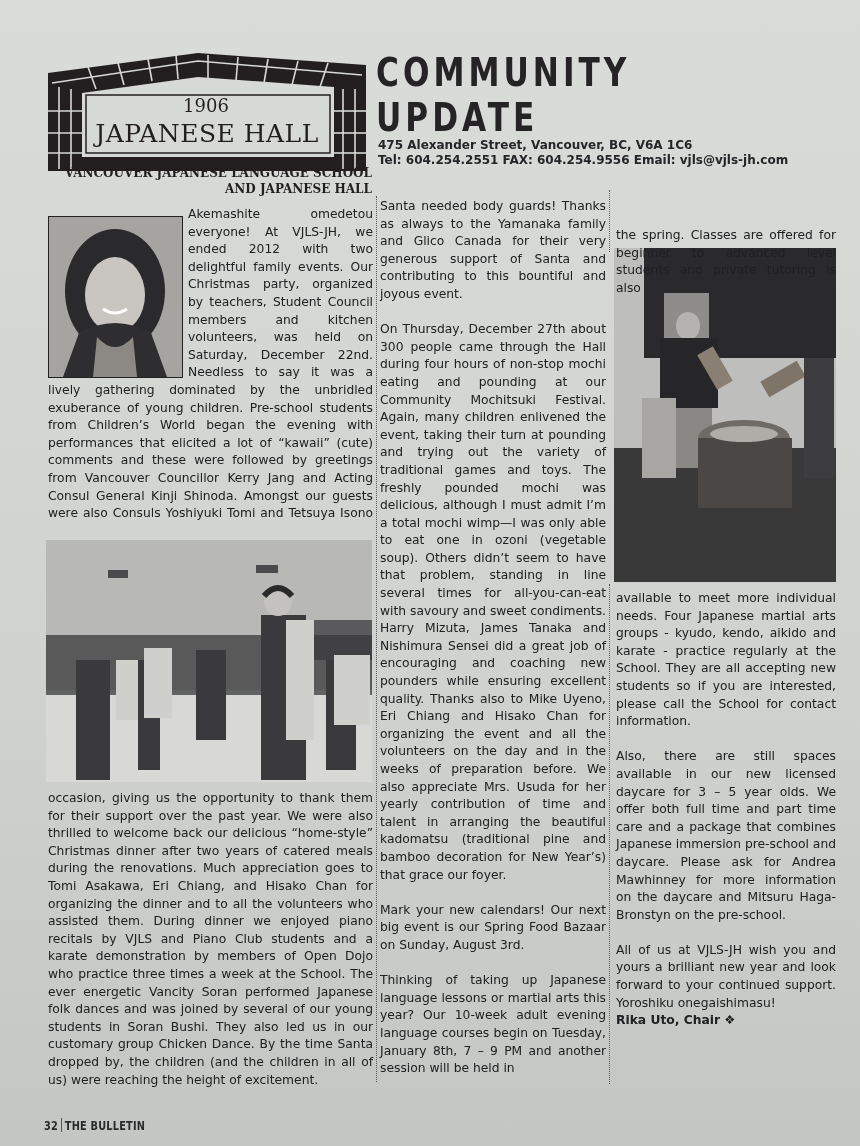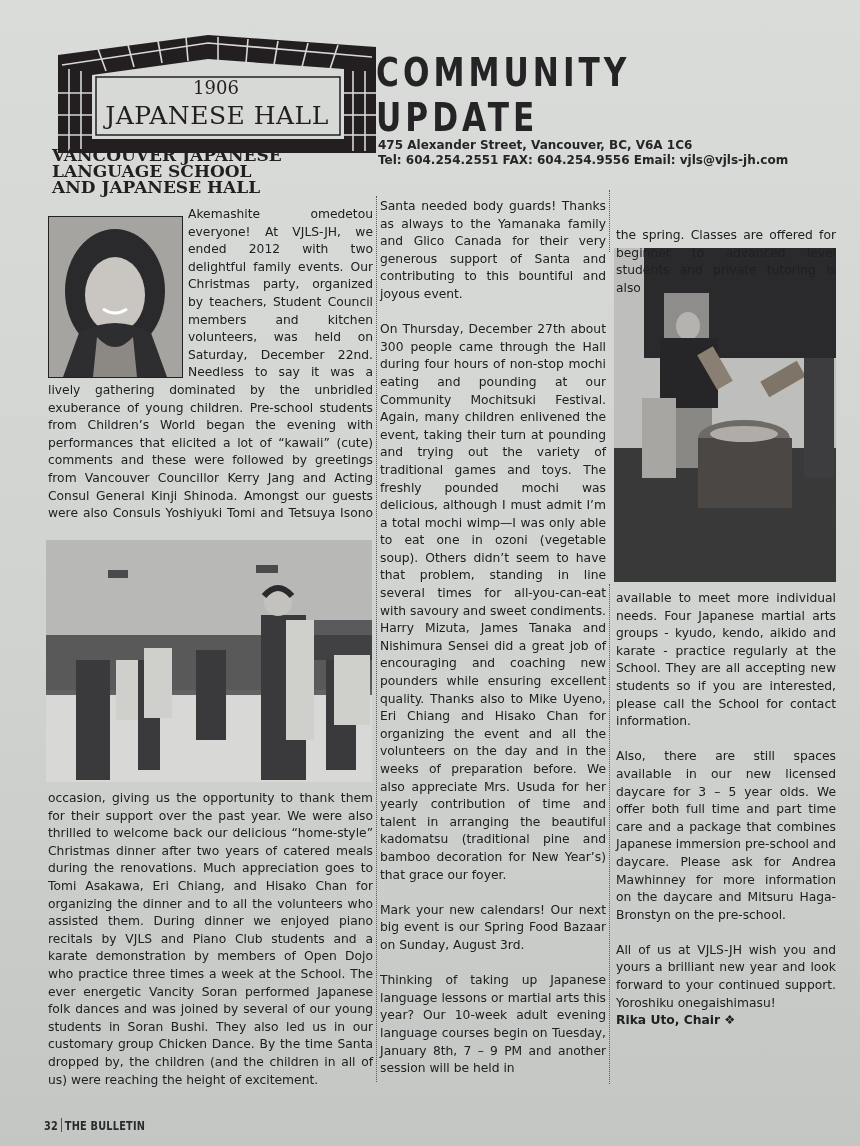--- a/index.html
+++ b/index.html
@@ -8,33 +8,33 @@
     background: #c9ccc8;
     font-family: "DejaVu Sans", sans-serif;
     color: #1f1f22;
     position: relative;
   }
   .page {
     position: absolute; left: 0; top: 0; width: 860px; height: 1146px;
     background: linear-gradient(180deg, #d9dcd8 0%, #cfd2ce 60%, #c3c6c2 100%);
   }
   
-  .logo { position: absolute; left: 48px; top: 35px; width: 318px; height: 150px; margin-left: 10px; }
+  .logo { position: absolute; left: 48px; top: 53px; width: 318px; height: 150px; }
   .logo-frame { position: absolute; left: 0; top: 0; width: 318px; height: 118px; }
   .logo-year {
     position: absolute; left: 88px; top: 42px; width: 140px; text-align: center;
     font-family: "DejaVu Serif", serif; font-size: 18px; color: #231f20;
   }
   .logo-hall {
     position: absolute; left: 36px; top: 66px; width: 246px; text-align: center;
     font-family: "DejaVu Serif", serif; font-size: 25px; color: #231f20; letter-spacing: 0.5px;
   }
   .logo-sub {
-    position: absolute; left: -6px; top: 112px; width: 330px; text-align: left;
-    font-family: "DejaVu Serif", serif; font-size: 17px; line-height: 16px; color: #231f20;
+    position: absolute; left: -6px; top: 112px; width: 330px; text-align: right;
+    font-family: "DejaVu Serif", serif; font-size: 12px; line-height: 16px; color: #231f20;
     font-weight: bold;
   }
   .title {
     position: absolute; left: 376px; top: 50px;
     font-family: "DejaVu Sans", sans-serif; font-weight: bold;
     font-size: 39px; letter-spacing: 5px; color: #252326;
     transform: scaleX(0.80); transform-origin: left top;
   }
   .address {
     position: absolute; left: 378px; top: 138px;

